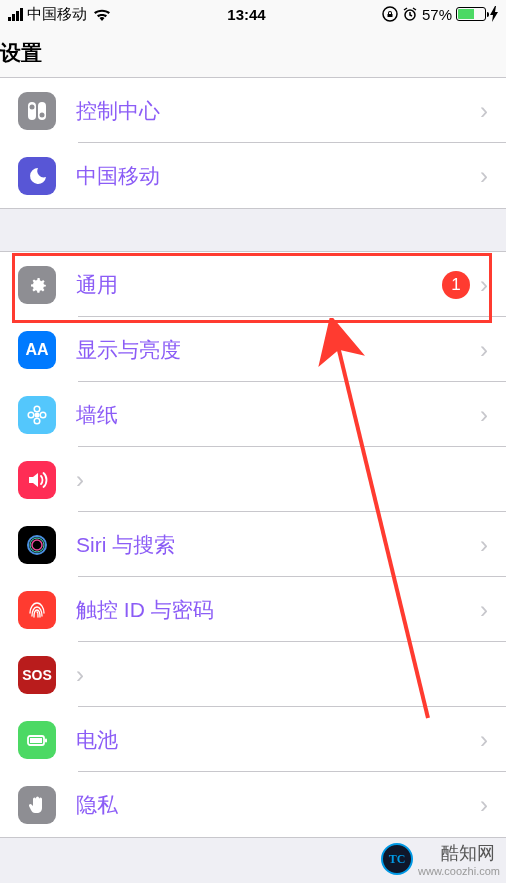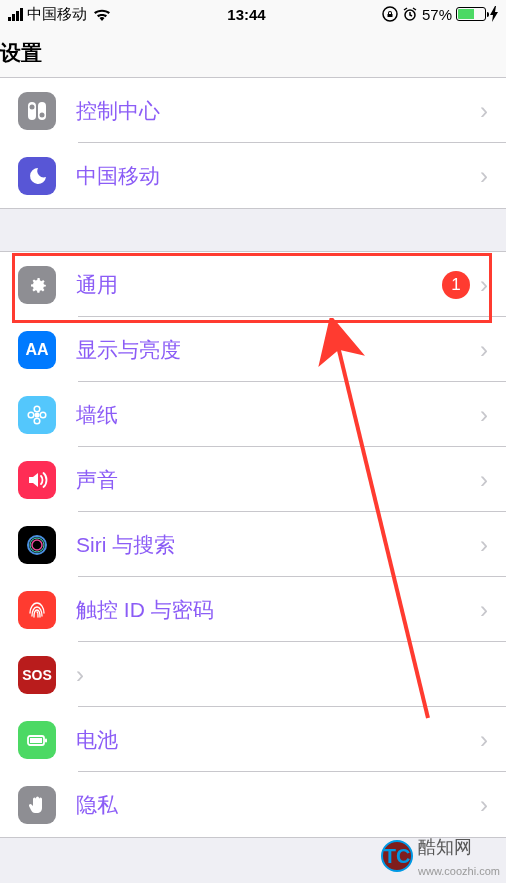--- a/index.html
+++ b/index.html
@@ -98,24 +98,24 @@
       position:absolute; z-index:49; pointer-events:none;
     }
     .watermark {
       position:absolute; right:6px; bottom:6px;
       display:flex; align-items:center; gap:5px;
       z-index:60;
     }
     .wm-circle{
       width:32px;height:32px;border:2px solid #0099e5;border-radius:50%;
       display:flex;align-items:center;justify-content:center;
-      font-weight:700;font-size:20px;color:#0099e5;background:#7f1d1d;
-    }
-    .wm-text{color:#565656;font-size:18px;}
-    .wm-sub{color:#999;font-size:11px;margin-top:6px;}
+      font-weight:700;font-size:12px;color:#0099e5;background:#0f172a;font-family:Liberation Serif, serif;
+    }
+    .wm-text{color:#565656;font-size:18px;margin-left:23px;}
+    .wm-sub{color:#999;font-size:11px;}
   </style>
 </head>
 <body>
 
 <div class="status-bar">
   <div class="status-left">
     <div class="signal-bars">
         <span></span>
         <span></span>
         <span></span>
@@ -207,21 +207,20 @@
     <span class="row-label">墙纸</span>
     <span class="chevron">›</span>
   </div>
   <div class="row">
     <div class="icon-wrap ic-sound">
       <svg viewBox="0 0 24 24">
           <path d="M4 9v6h4l5 4V5L8 9H4z" fill="#fff"></path>
           <path d="M16 8c1 1 1.5 2.3 1.5 4s-.5 3-1.5 4M18.5 5c2 1.7 3 4.2 3 7s-1 5.3-3 7" stroke="#fff" stroke-width="1.8" fill="none" stroke-linecap="round"></path>
         </svg>
     </div>
-    <span class="row-label">声音</span>
     <span class="chevron">›</span>
   </div>
   <div class="row">
     <div class="icon-wrap ic-siri">
       <svg viewBox="0 0 24 24">
           <circle cx="12" cy="12" r="9" fill="none" stroke="#4a90e2" stroke-width="2"></circle>
           <circle cx="12" cy="12" r="5" fill="none" stroke="#e94b9a" stroke-width="1.5"></circle>
           <circle cx="12" cy="12" r="7" fill="none" stroke="#50e3c2" stroke-width="1"></circle>
         </svg>
     </div>

